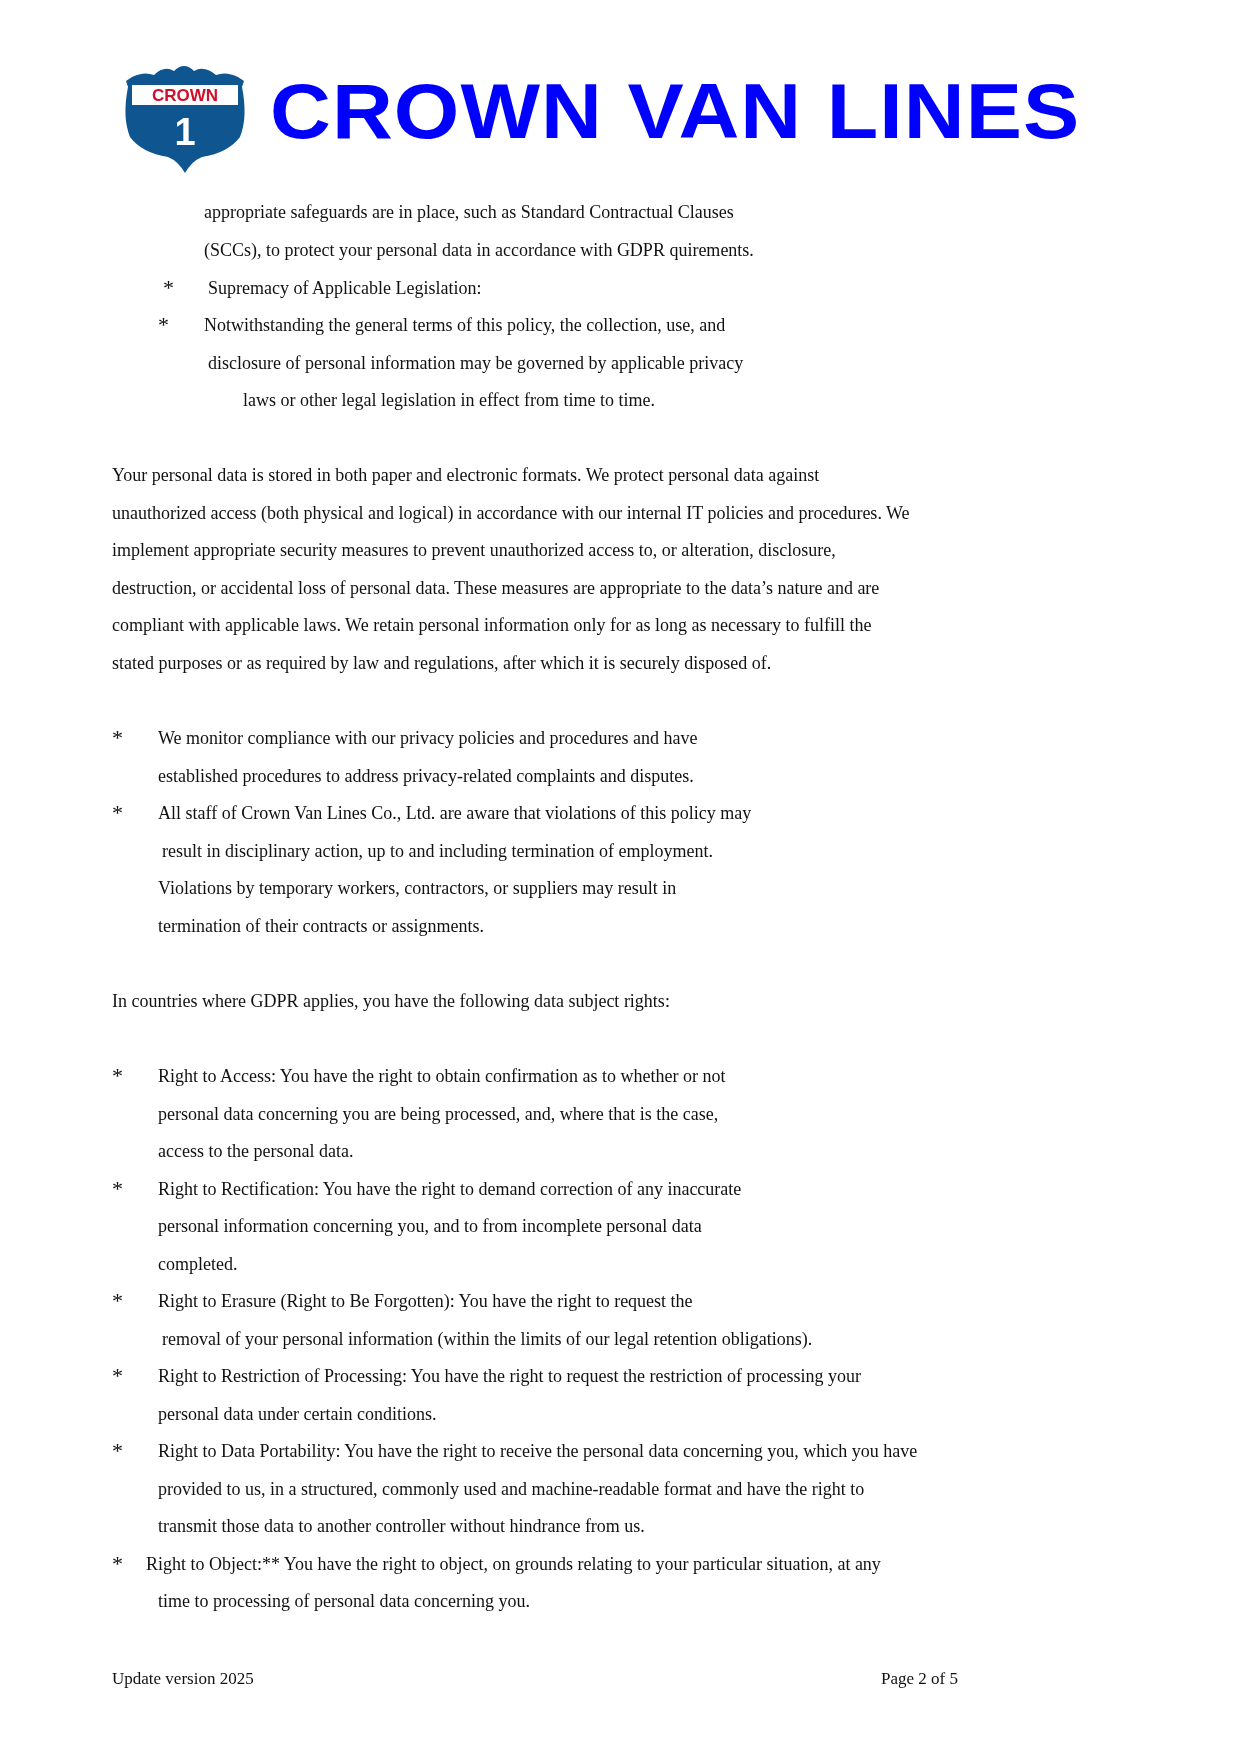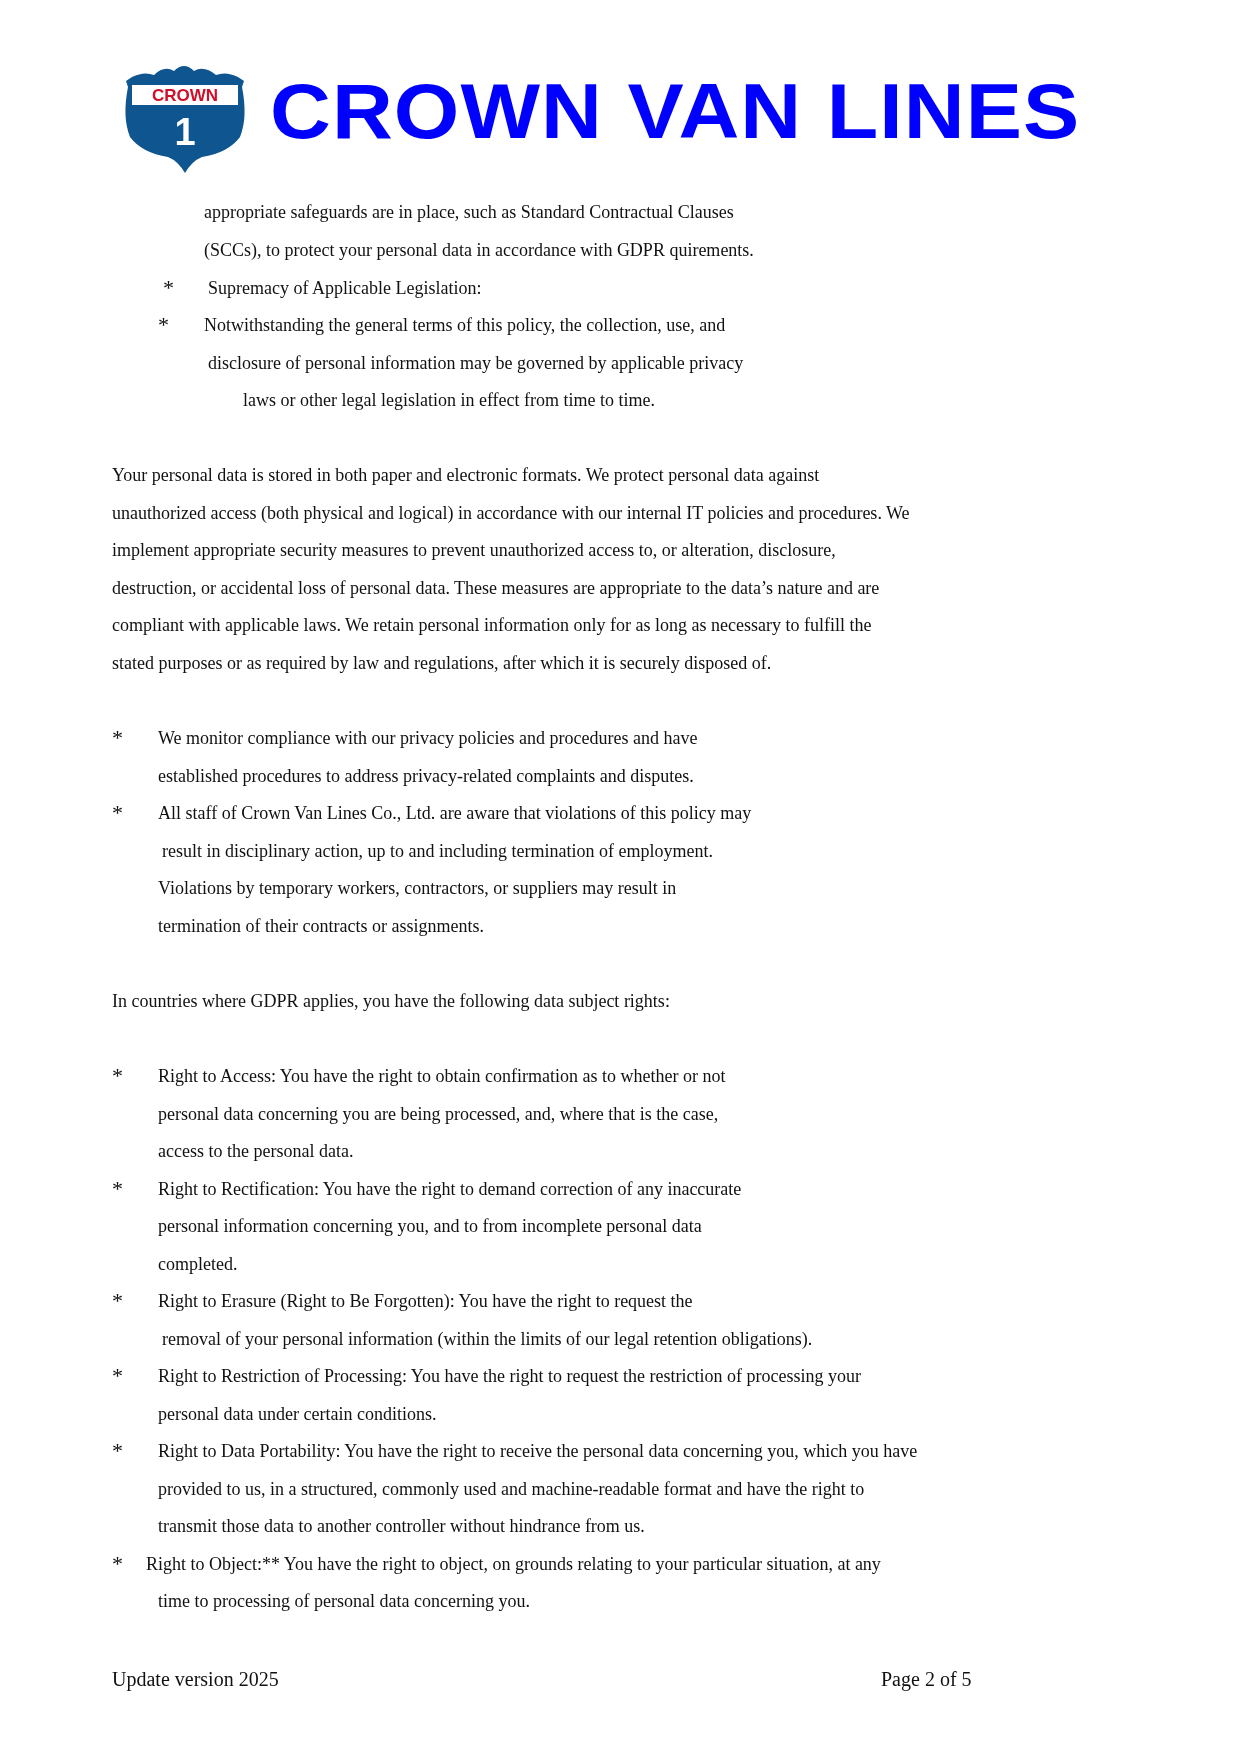--- a/index.html
+++ b/index.html
@@ -5,21 +5,21 @@
   html, body { margin: 0; padding: 0; background: #ffffff; }
   body { width: 1240px; height: 1754px; position: relative; overflow: hidden;
          font-family: "Liberation Serif", "DejaVu Serif", serif; color: #111111; }
   .page { position: absolute; left: 0; top: 0; width: 1240px; height: 1754px; }
   .logo { position: absolute; left: 122px; top: 57px; width: 126px; height: 118px; }
   .brand { position: absolute; left: 270px; top: 72px; font-family: "Liberation Sans", "DejaVu Sans", sans-serif;
            font-weight: bold; font-size: 78px; color: #0000ff; letter-spacing: 1px;
            transform: scaleX(1.08); transform-origin: left top; line-height: 1; white-space: nowrap; }
   .line { position: absolute; font-size: 18px; line-height: 28px; white-space: nowrap; }
   .star { position: absolute; font-size: 22px; line-height: 28px; }
-  .footer { position: absolute; font-size: 20px; line-height: 26px; white-space: nowrap; }
+  .footer { position: absolute; font-size: 17px; line-height: 26px; white-space: nowrap; }
 </style>
 </head>
 <body>
 
 <div class="page">
 
   <div class="logo">
     <svg width="126" height="118" viewBox="0 0 126 118">
       <path d="M10 20 Q22 14 32 18 Q42 8 52 14 Q62 4 72 14 Q82 8 94 18 Q104 14 116 20 L122 24 L120 30 Q126 60 118 80 Q106 96 80 100 Q70 104 63 116 Q56 104 46 100 Q20 96 8 80 Q0 60 6 30 L4 24 Z" fill="#0f5690"></path>
       <rect x="10" y="28" width="106" height="20" fill="#ffffff"></rect>

